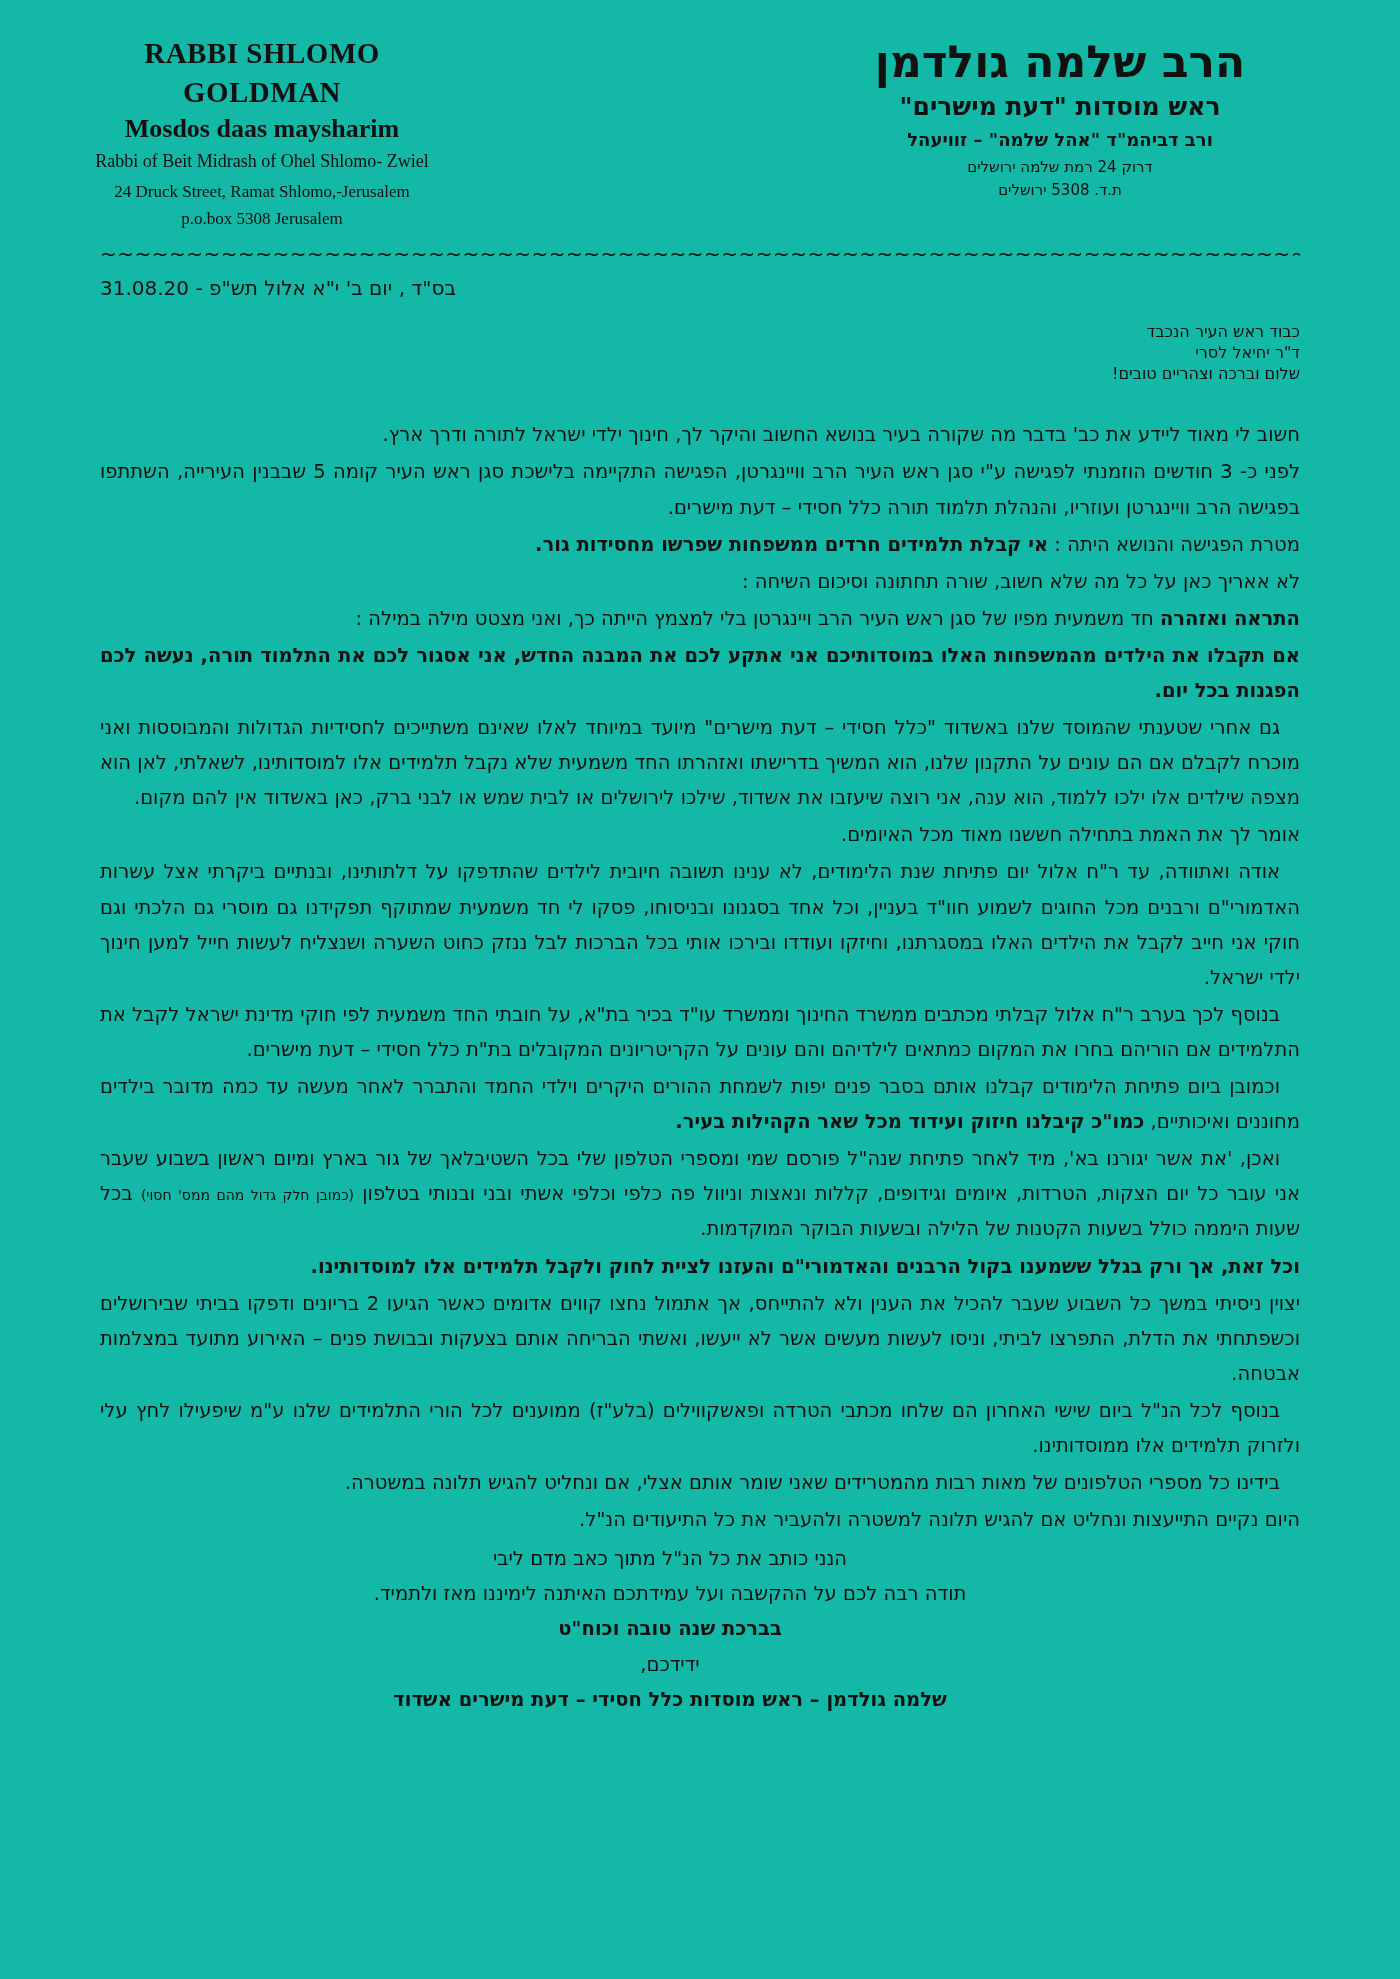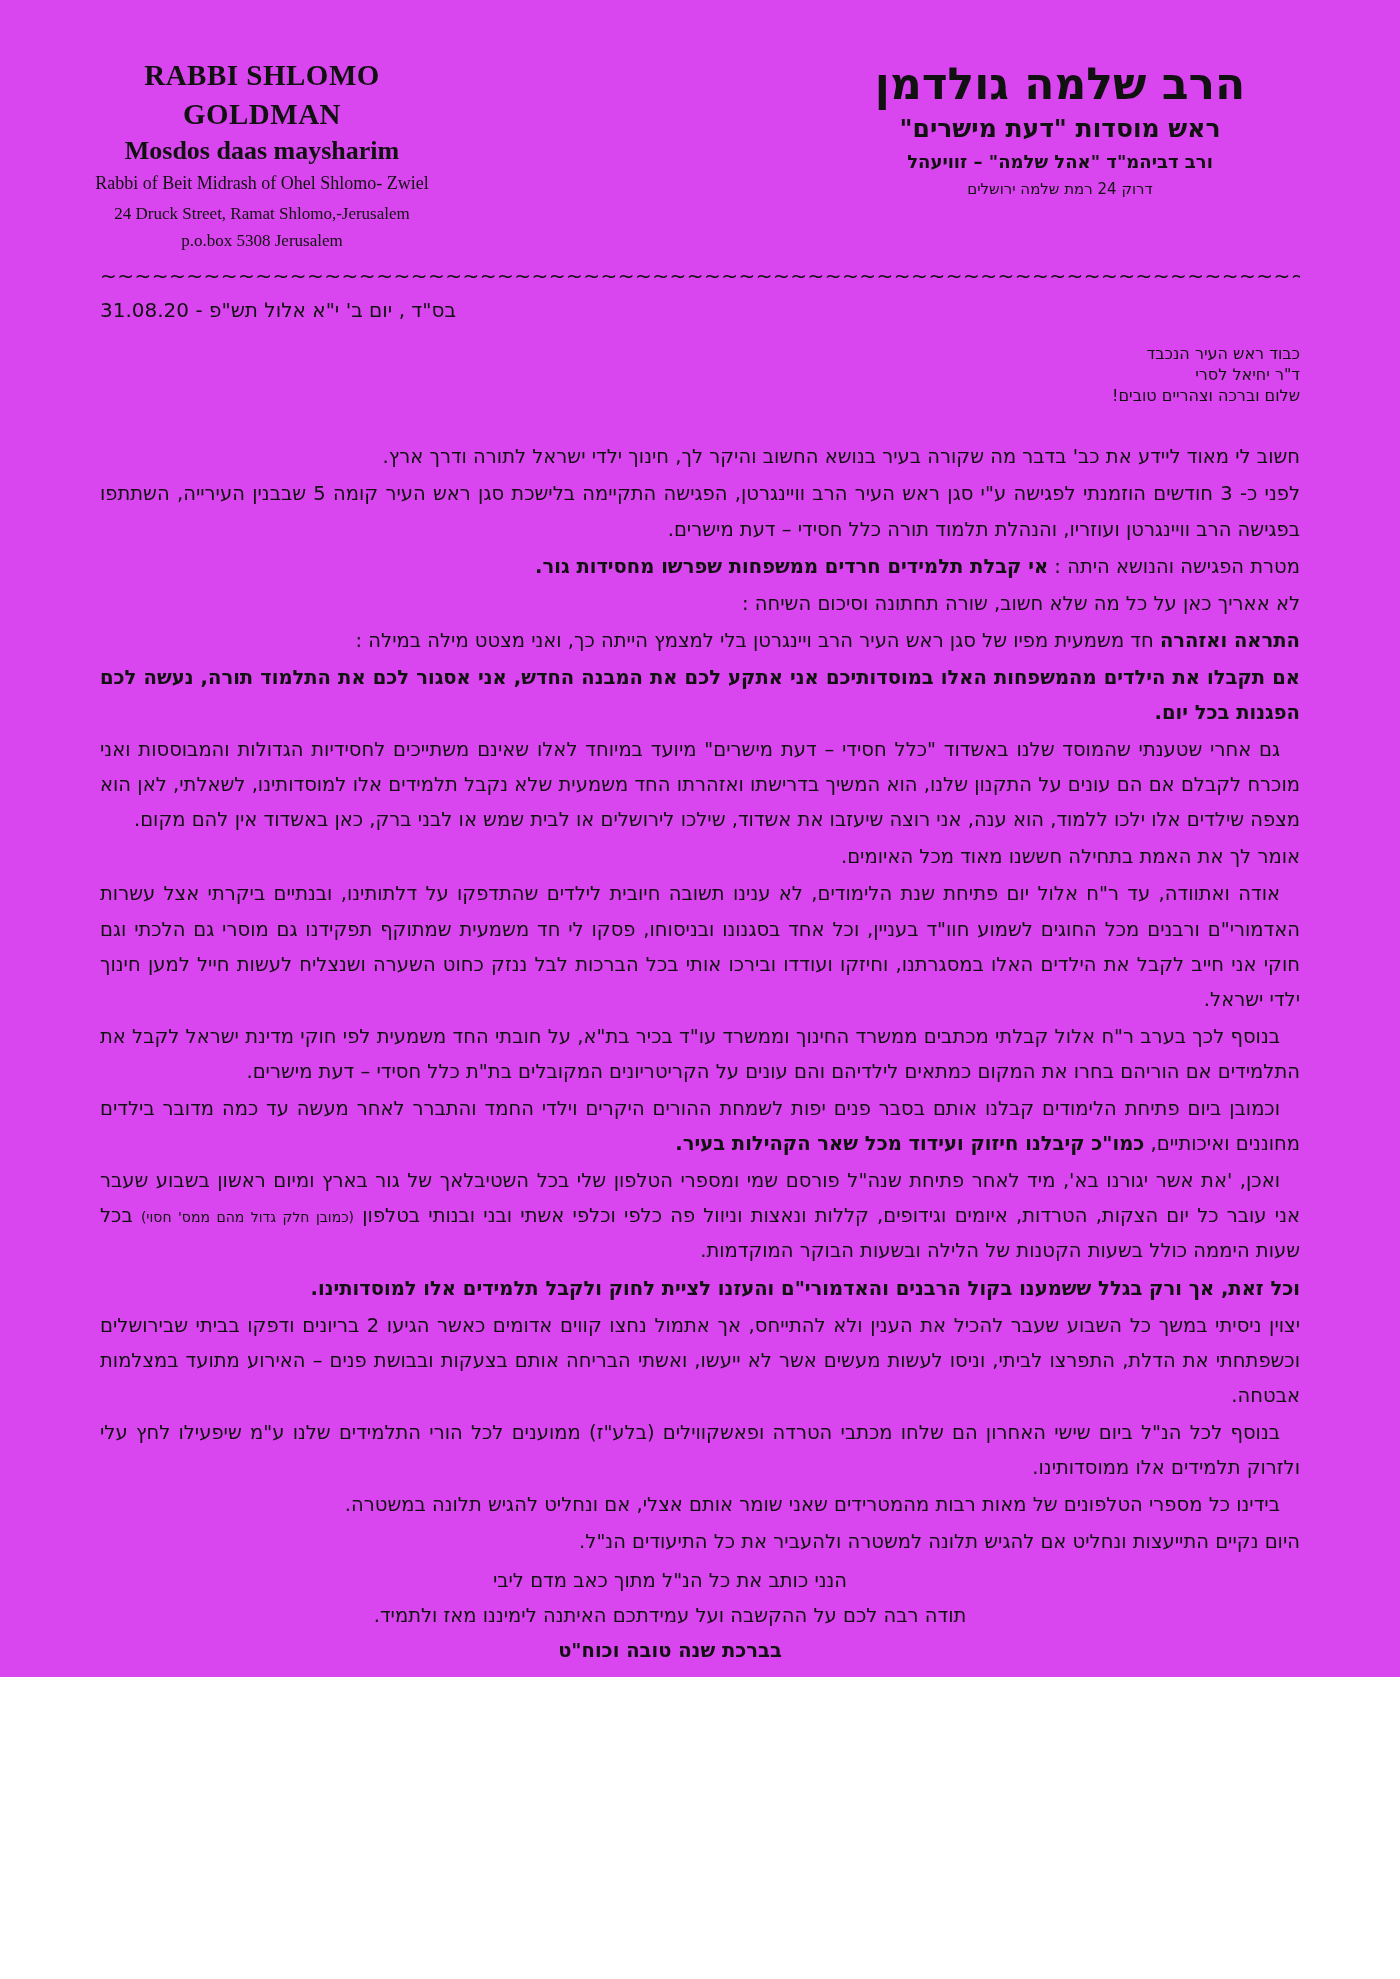--- a/index.html
+++ b/index.html
@@ -1,25 +1,25 @@
 <!DOCTYPE html>
 <html lang="he"><head>
 <meta charset="utf-8">
 <style>
   html,body{margin:0;padding:0;background:#ffffff;}
   .page{
     position:relative;
-    width:1400px;height:1677px;
+    width:1400px;height:1979px;
     margin:0 auto;
-    background:#d946ef;
+    background:#14b8a6;
     color:#111;
     font-family:"DejaVu Sans",sans-serif;
     overflow:hidden;
     box-sizing:border-box;
-    padding-top:56px;
+    padding-top:34px;
   }
   
   .letterhead{
     display:flex;justify-content:space-between;align-items:flex-start;
   }
   .lh-en{width:400px;margin-left:62px;text-align:center;font-family:"Liberation Serif","DejaVu Serif",serif;}
   .lh-en .t1{font-size:29px;font-weight:bold;letter-spacing:.5px;line-height:1.35;}
   .lh-en .t2{font-size:26px;font-weight:bold;line-height:1.3;}
   .lh-en .t3{font-size:18px;font-weight:normal;line-height:1.75;}
   .lh-en .t4{font-size:17px;line-height:1.6;}
@@ -79,20 +79,21 @@
       <div class="t2">Mosdos daas maysharim</div>
       <div class="t3">Rabbi of Beit Midrash of Ohel Shlomo- Zwiel</div>
       <div class="t4">24 Druck Street, Ramat Shlomo,-Jerusalem</div>
       <div class="t5">p.o.box 5308 Jerusalem</div>
     </div>
     <div class="lh-he">
       <div class="t1">הרב שלמה גולדמן</div>
       <div class="t2">ראש מוסדות "דעת מישרים"</div>
       <div class="t3">ורב דביהמ"ד "אהל שלמה" – זוויעהל</div>
       <div class="t4">דרוק 24 רמת שלמה ירושלים</div>
+      <div class="t5">ת.ד. 5308 ירושלים</div>
     </div>
   </div>
 
   <div class="divider">~~~~~~~~~~~~~~~~~~~~~~~~~~~~~~~~~~~~~~~~~~~~~~~~~~~~~~~~~~~~~~~~~~~~~~~~~~~~~~~~~~~~~~~~~~~~~~</div>
 
   <div class="dateline">בס"ד , יום ב' י"א אלול תש"פ  - 31.08.20</div>
 
   <div class="recipient">
     <div>כבוד ראש העיר הנכבד</div>
     <div>ד"ר יחיאל לסרי</div>

